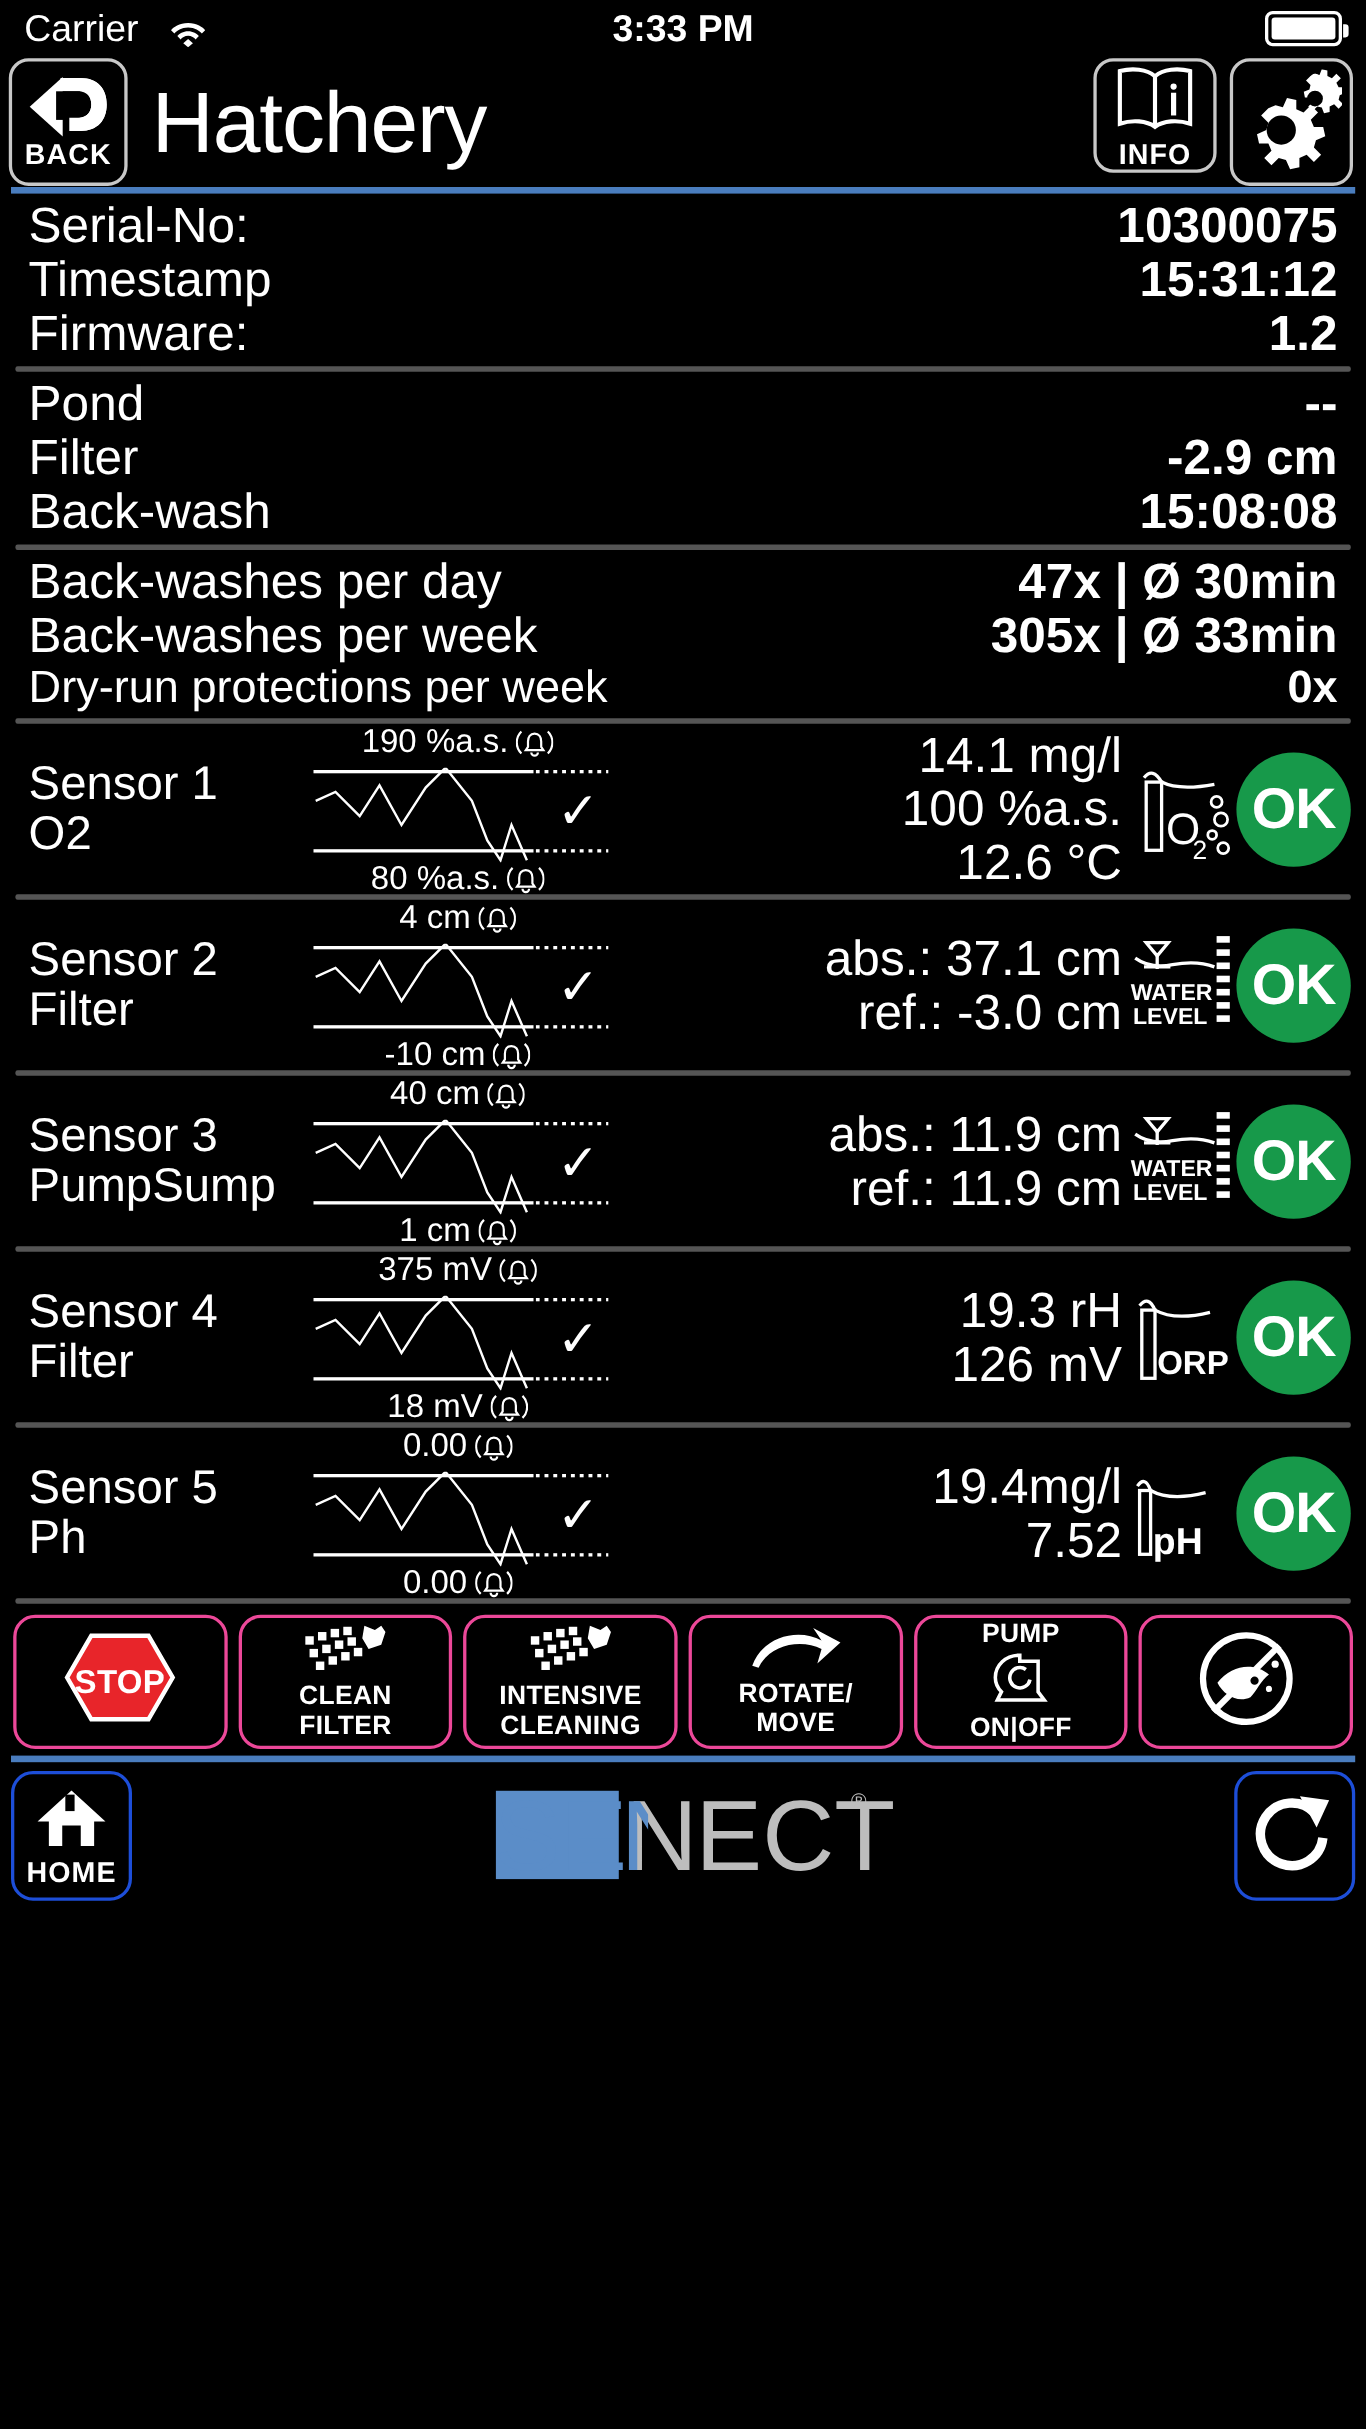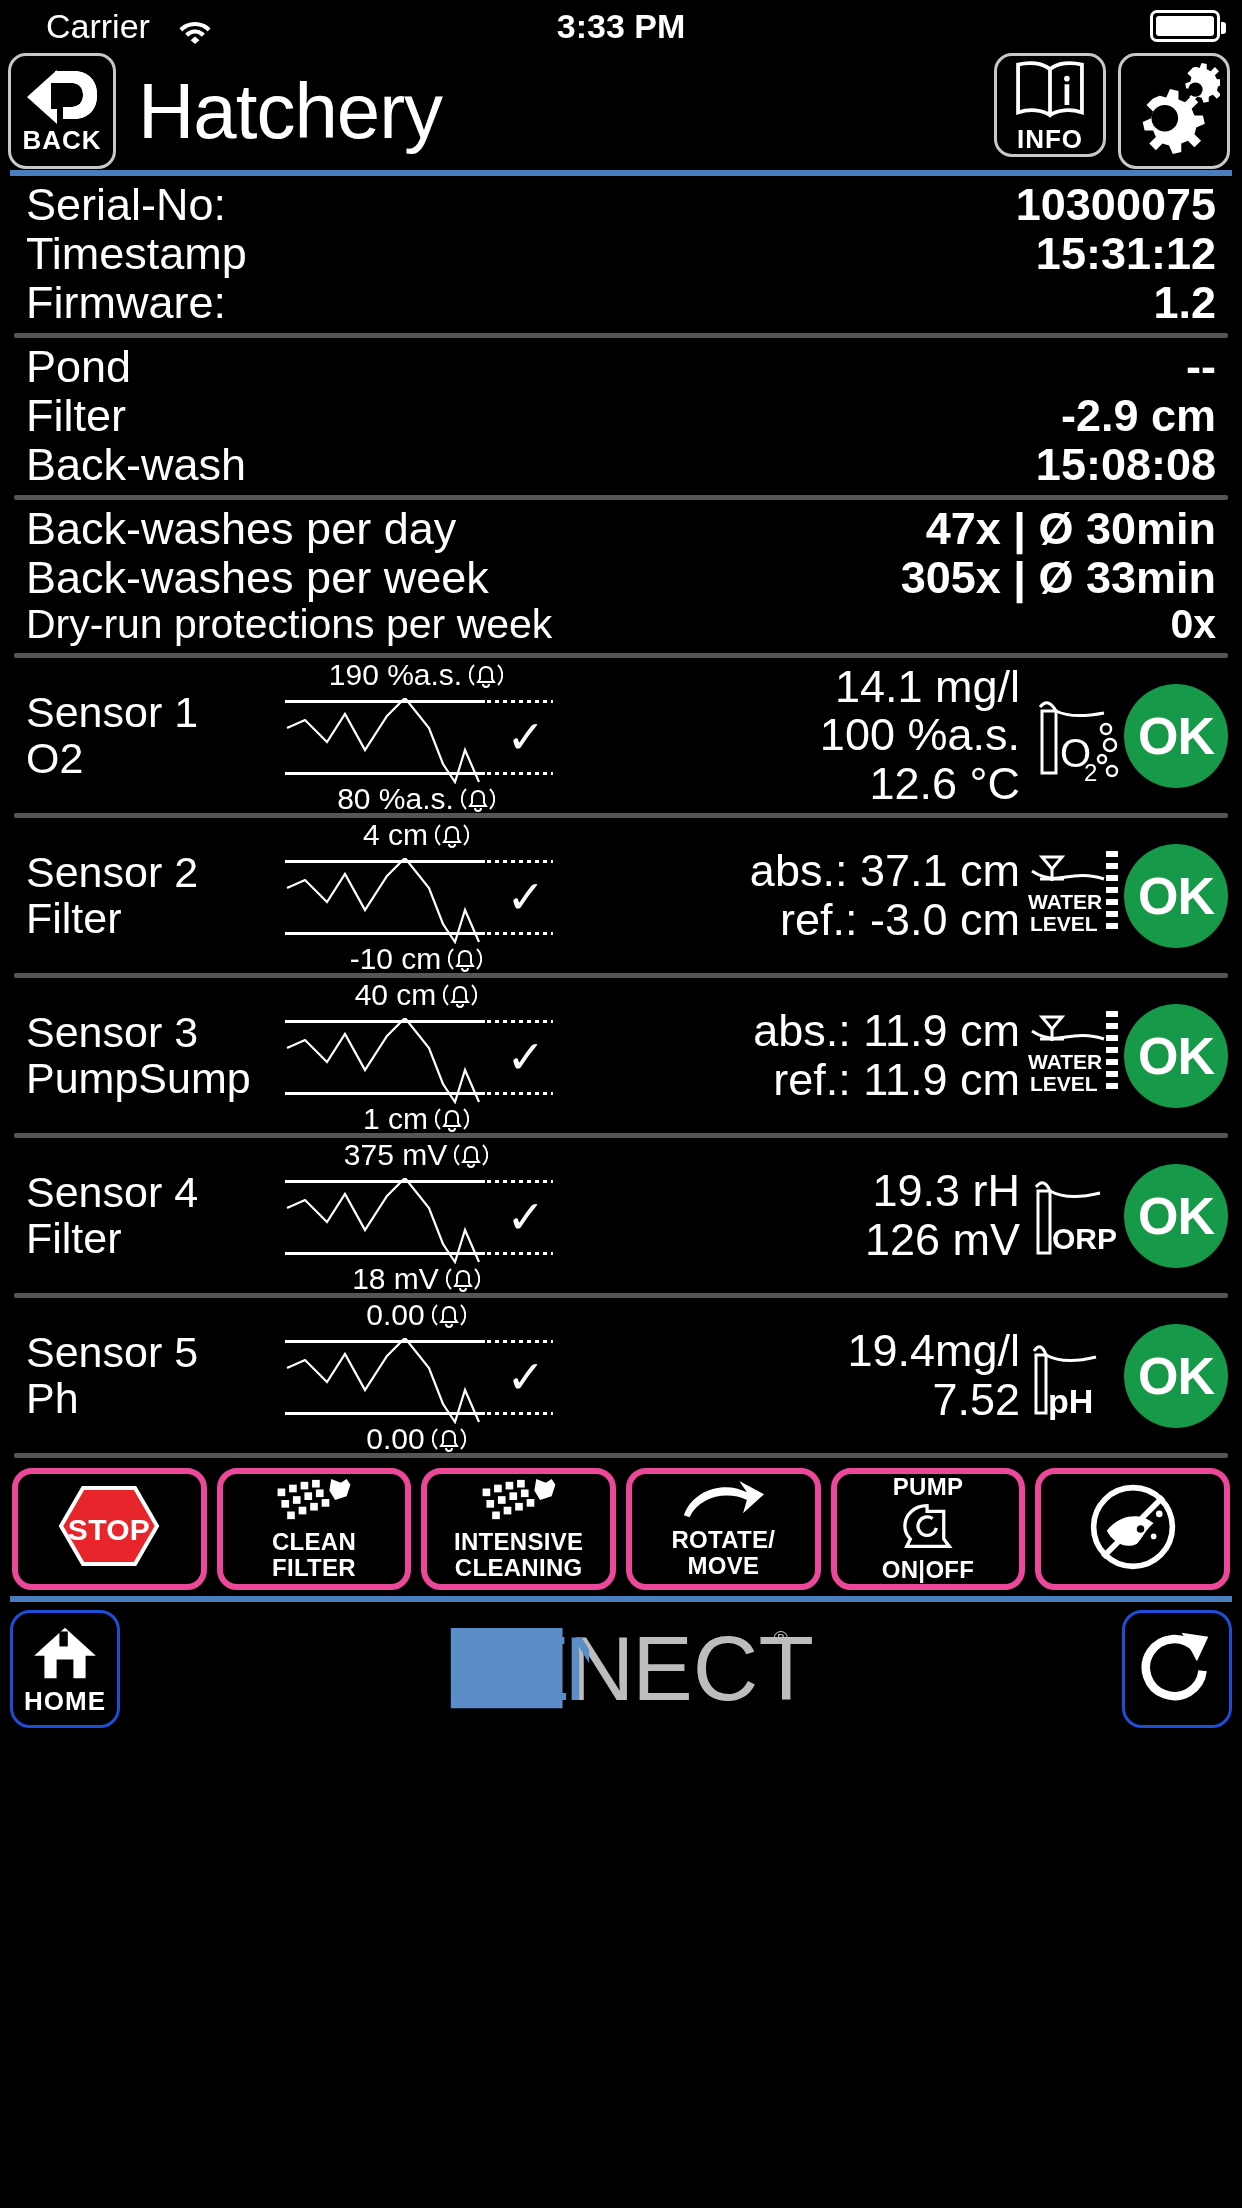--- a/index.html
+++ b/index.html
@@ -6,21 +6,21 @@
   html,body {
     width:1242px; height:2208px;
     background:#000; color:#fff;
     font-family:"Liberation Sans", sans-serif;
     overflow:hidden;
   }
   #app { position:relative; width:1242px; height:2208px; background:#000; }
 
   
   .statusbar { height:52px; display:flex; align-items:center; padding:0 22px; font-size:34px; }
-  .sb-left { display:flex; align-items:center; gap:28px;margin-left:24px; }
+  .sb-left { display:flex; align-items:center; gap:28px; }
   .sb-center { position:absolute; left:0; right:0; text-align:center; font-size:34px; font-weight:600; pointer-events:none;}
   .sb-right { margin-left:auto; display:flex; align-items:center; z-index:2;}
   .wifi { width:34px; height:26px; position:relative; display:inline-block; }
   .battery { width:70px; height:32px; border:3px solid #fff; border-radius:7px; position:relative; }
   .battery::after { content:""; position:absolute; right:-9px; top:9px; width:5px; height:12px; background:#fff; border-radius:0 3px 3px 0;}
   .battery .fill { position:absolute; inset:3px; background:#fff; border-radius:3px; }
 
   
   .header { height:118px; display:flex; align-items:center; padding:0 8px; position:relative; }
   .hbtn {
@@ -71,21 +71,21 @@
   .sicon { flex:0 0 96px; width:96px; height:118px; position:relative; margin:0 2px 0 2px;}
   .okbadge {
     flex:0 0 104px; width:104px; height:104px; border-radius:50%;
     background:#17994a; color:#fff; display:flex; align-items:center; justify-content:center;
     font-size:52px; font-weight:700; letter-spacing:-1px;
   }
 
   
   .toolbar { display:flex; gap:10px; padding:10px 12px 6px 12px; }
   .tbtn {
-    flex:1; height:122px; border:6px solid #ec4899; border-radius:20px; background:#000;
+    flex:1; height:122px; border:3px solid #ec4899; border-radius:20px; background:#000;
     display:flex; flex-direction:column; align-items:center; justify-content:center; gap:2px;
     font-size:24px; font-weight:700; line-height:1.04; text-align:center; letter-spacing:.3px;
   }
   .tbtn .cap2 { display:block; }
 
   
   .footer { display:flex; align-items:center; padding:6px 10px 0 10px; height:128px; }
   .fbtn { width:110px; height:118px; border:3px solid #1d4ed8; border-radius:20px; background:#000;
           display:flex; flex-direction:column; align-items:center; justify-content:center;}
   .logo { flex:1; display:flex; align-items:center; justify-content:center; position:relative; }

